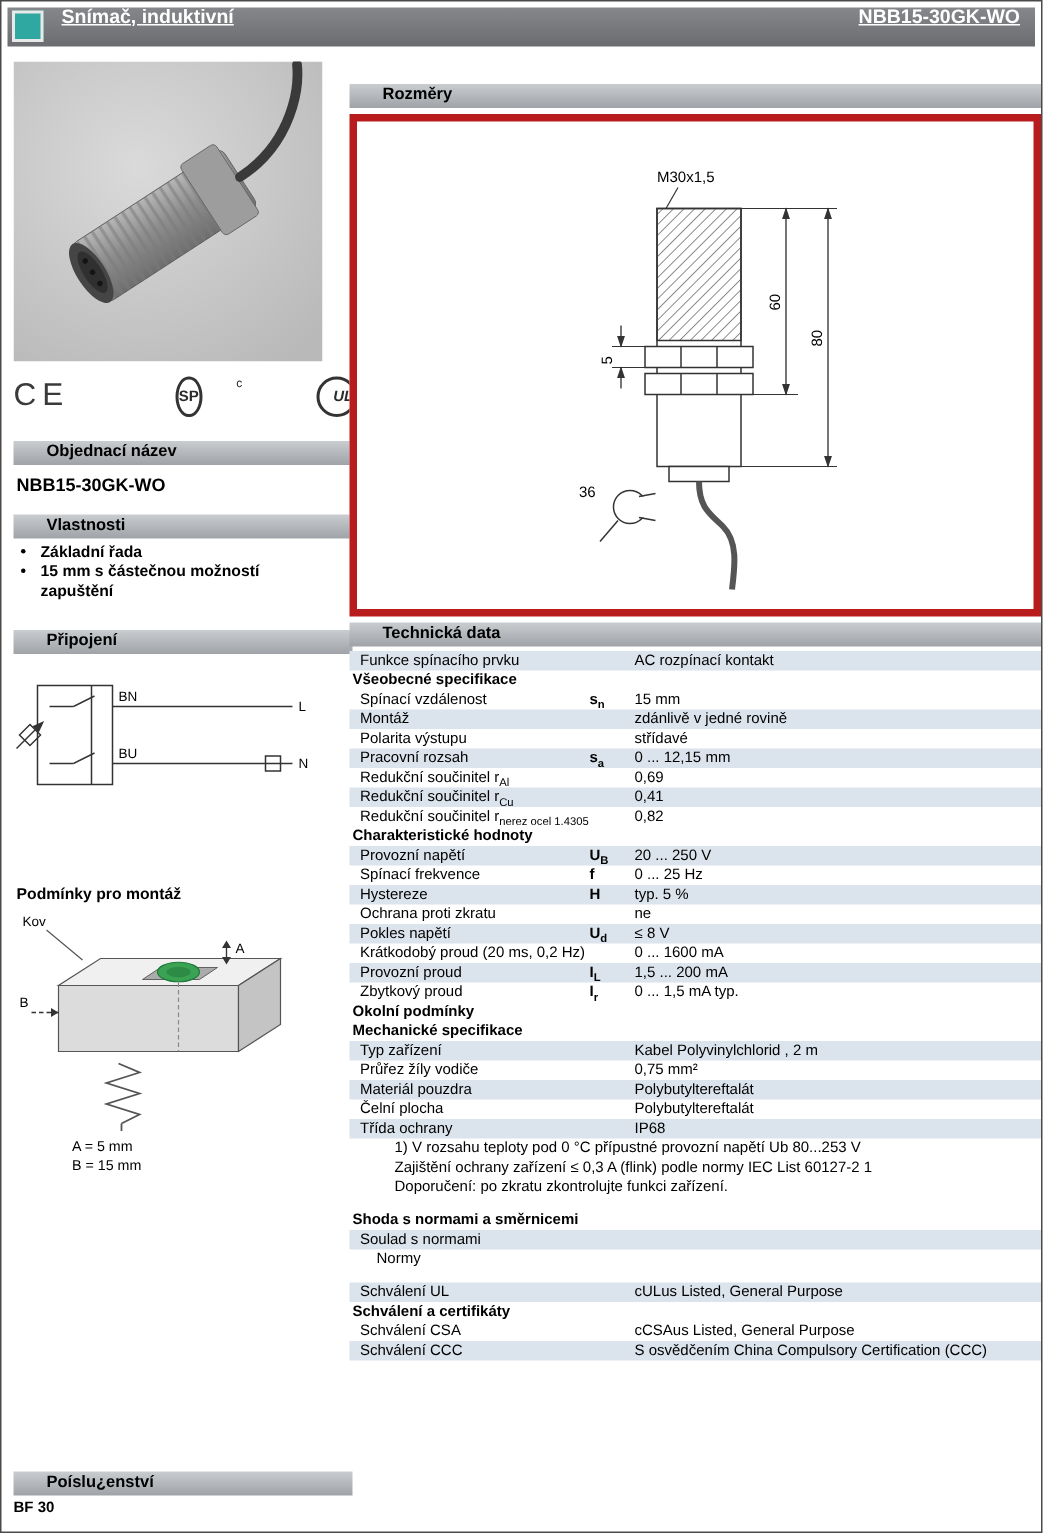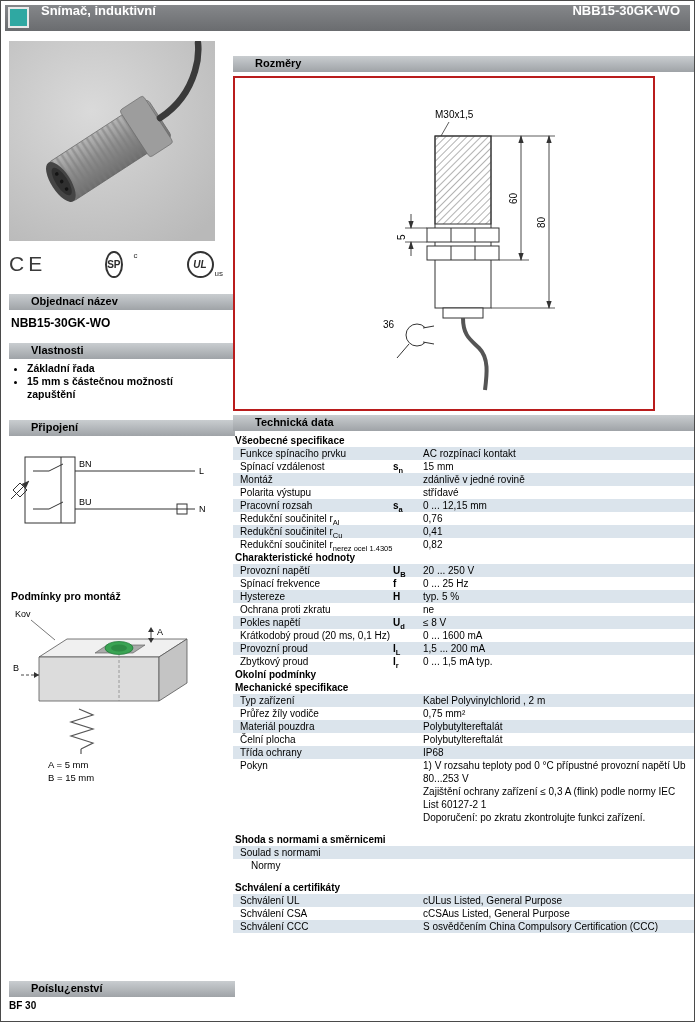--- a/index.html
+++ b/index.html
@@ -4,61 +4,61 @@
 <style>
   * { box-sizing: border-box; margin: 0; padding: 0; }
   html,body { background:#fff; }
   body { font-family:"Liberation Sans","DejaVu Sans",sans-serif; color:#000; }
   #page { position:relative; width:695px; height:1022px; border:1px solid #4a4a4a; background:#fff; overflow:hidden; }
   svg { font-family:inherit; }
 
   
   .topbar { position:absolute; left:4px; top:4px; right:4px; height:26px;
             background:linear-gradient(#85878a,#6a6c6f); color:#fff; font-weight:bold; font-size:13px;
-            display:flex; align-items:center; justify-content:space-between; padding:0 10px 16px 36px; }
+            display:flex; align-items:center; justify-content:space-between; padding:0 10px 16px 36px;text-decoration:underline; }
   .brand { position:absolute; left:7px; top:6px; width:21px; height:21px;
            background:#2fa8a2; border:2px solid #e9e9e9; }
 
   
   .lhead, .rhead { position:absolute; height:16px; background:linear-gradient(#c9cdd0,#9fa3a7);
                    font-weight:bold; font-size:11px; line-height:15px; padding:0 22px; color:#000; }
   .lhead { left:8px; width:226px; }
   .rhead { left:232px; width:461px; }
   .pos-order { top:293px; } .pos-features { top:342px; } .pos-conn { top:419px; }
   .pos-acc { top:980px; }
   .pos-rozmery { top:55px; } .pos-tech { top:414px; }
 
   
   .photo { position:absolute; left:8px; top:40px; width:206px; height:200px; }
   .certs { position:absolute; left:8px; top:246px; width:210px; height:34px;
-           display:flex; align-items:center; gap:11px; color:#2c2c2c; }
+           display:flex; align-items:center; gap:23px; color:#2c2c2c; }
   .ce { font-size:21px; letter-spacing:4px; color:#3a3a3a; }
   .mark-circle { width:27px; height:27px; border:2px solid #333; border-radius:50%;
-                 display:inline-flex; align-items:center; justify-content:center;
+                 display:inline-flex; align-items:center; justify-content:flex-end;
                  font-weight:bold; font-size:10px; background:#fff;margin-left:48px; }
   .ul-wrap { position:relative; display:inline-flex; align-items:center; }
   .ul-c { font-size:8px; margin-right:1px; align-self:flex-start; }
   .ul-us { font-size:8px; margin-left:1px; align-self:flex-end; }
   .mark-circle.ul span { font-style:italic; }
   .ccc { font-family:"Liberation Serif","DejaVu Serif",serif; font-style:italic; font-weight:normal;
          font-size:13px; letter-spacing:-2px; border:2px solid #333; border-radius:50%;
          padding:3px 5px; background:#84cc16; }
   .order-val { position:absolute; left:10px; top:315px; font-weight:bold; font-size:12px; }
   .features { position:absolute; left:8px; top:361px; width:206px; padding-left:18px;
               font-size:10.5px; font-weight:bold; line-height:13px; }
   .wiring { position:absolute; left:8px; top:446px; }
   .mount-title { position:absolute; left:10px; top:589px; font-weight:bold; font-size:10.5px; }
   .mount-svg { position:absolute; left:8px; top:604px; }
   .mount-dims { position:absolute; left:10px; top:757px; font-size:9.5px; line-height:13px;margin-left:37px; }
   .acc-code { position:absolute; left:8px; top:999px; font-weight:bold; font-size:10px; }
   .acc-desc { position:absolute; left:8px; top:1054px; font-size:9px; }
 
   
-  .dimbox { position:absolute; left:232px; top:75px; width:422px; height:335px;
-            border:2px solid #b91c1c; background:#fff; }
+  .dimbox { position:absolute; left:232px; top:75px; width:461px; height:335px;
+            border:5px solid #b91c1c; background:#fff; }
   .techtable { position:absolute; left:232px; top:433px; width:461px; font-size:10px; }
   .trow { display:flex; min-height:13px; line-height:13px; }
   .tsection { font-weight:bold; padding-left:2px; }
   .tdata .t-label { flex:0 0 160px; padding-left:7px; white-space:nowrap; overflow:visible; }
   .tdata .t-label.ind2 { padding-left:18px; }
   .tdata .t-sym { flex:0 0 30px;font-weight:bold; }
   .tdata .t-val { flex:1; white-space:pre-line; padding-right:4px; }
   .shaded { background:#dbe4ec; }
   .tgap { height:9px; }
   sub { font-size:7.5px; line-height:0; }
@@ -236,26 +236,26 @@
       <rect x="188" y="250" width="12" height="14" fill="#fff" stroke="none"></rect>
       <line x1="188" y1="250" x2="199" y2="248"></line>
       <line x1="188" y1="264" x2="199" y2="266"></line>
       <line x1="174" y1="266" x2="162" y2="280"></line>
       <text x="148" y="250" fill="#000" stroke="none">36</text>
     </svg>
   </div>
 
   <div class="rhead pos-tech">Technická data</div>
   <div class="techtable">
+      <div class="trow tdata shaded">
+        <div class="t-label">Funkce spínacího prvku</div>
+        <div class="t-sym"></div>
+        <div class="t-val">AC rozpínací kontakt</div>
+      </div>
       <div class="trow tsection">Všeobecné specifikace</div>
-      <div class="trow tdata shaded">
-        <div class="t-label">Funkce spínacího prvku</div>
-        <div class="t-sym"></div>
-        <div class="t-val">AC rozpínací kontakt</div>
-      </div>
       <div class="trow tdata">
         <div class="t-label">Spínací vzdálenost</div>
         <div class="t-sym">s<sub>n</sub></div>
         <div class="t-val">15 mm</div>
       </div>
       <div class="trow tdata shaded">
         <div class="t-label">Montáž</div>
         <div class="t-sym"></div>
         <div class="t-val">zdánlivě v jedné rovině</div>
       </div>
@@ -265,21 +265,21 @@
         <div class="t-val">střídavé</div>
       </div>
       <div class="trow tdata shaded">
         <div class="t-label">Pracovní rozsah</div>
         <div class="t-sym">s<sub>a</sub></div>
         <div class="t-val">0 ... 12,15 mm</div>
       </div>
       <div class="trow tdata">
         <div class="t-label">Redukční součinitel r<sub>Al</sub></div>
         <div class="t-sym"></div>
-        <div class="t-val">0,76</div>
+        <div class="t-val">0,69</div>
       </div>
       <div class="trow tdata shaded">
         <div class="t-label">Redukční součinitel r<sub>Cu</sub></div>
         <div class="t-sym"></div>
         <div class="t-val">0,41</div>
       </div>
       <div class="trow tdata">
         <div class="t-label">Redukční součinitel r<sub>nerez ocel 1.4305</sub></div>
         <div class="t-sym"></div>
         <div class="t-val">0,82</div>
@@ -304,21 +304,21 @@
         <div class="t-label">Ochrana proti zkratu</div>
         <div class="t-sym"></div>
         <div class="t-val">ne</div>
       </div>
       <div class="trow tdata shaded">
         <div class="t-label">Pokles napětí</div>
         <div class="t-sym">U<sub>d</sub></div>
         <div class="t-val">≤ 8 V</div>
       </div>
       <div class="trow tdata">
-        <div class="t-label">Krátkodobý proud (20 ms, 0,1 Hz)</div>
+        <div class="t-label">Krátkodobý proud (20 ms, 0,2 Hz)</div>
         <div class="t-sym"></div>
         <div class="t-val">0 ... 1600 mA</div>
       </div>
       <div class="trow tdata shaded">
         <div class="t-label">Provozní proud</div>
         <div class="t-sym">I<sub>L</sub></div>
         <div class="t-val">1,5 ... 200 mA</div>
       </div>
       <div class="trow tdata">
         <div class="t-label">Zbytkový proud</div>
@@ -346,44 +346,43 @@
         <div class="t-label">Čelní plocha</div>
         <div class="t-sym"></div>
         <div class="t-val">Polybutyltereftalát</div>
       </div>
       <div class="trow tdata shaded">
         <div class="t-label">Třída ochrany</div>
         <div class="t-sym"></div>
         <div class="t-val">IP68</div>
       </div>
       <div class="trow tdata">
-        <div class="t-label">Pokyn</div>
         <div class="t-sym"></div>
         <div class="t-val">1) V rozsahu teploty pod 0 °C přípustné provozní napětí Ub 80...253 V
 Zajištění ochrany zařízení ≤ 0,3 A (flink) podle normy IEC List 60127-2 1
 Doporučení: po zkratu zkontrolujte funkci zařízení.</div>
       </div>
       <div class="tgap"></div>
       <div class="trow tsection">Shoda s normami a směrnicemi</div>
       <div class="trow tdata shaded">
         <div class="t-label">Soulad s normami</div>
         <div class="t-sym"></div>
         <div class="t-val"></div>
       </div>
       <div class="trow tdata">
         <div class="t-label ind2">Normy</div>
         <div class="t-sym"></div>
       </div>
       <div class="tgap"></div>
+      <div class="trow tdata shaded">
+        <div class="t-label">Schválení UL</div>
+        <div class="t-sym"></div>
+        <div class="t-val">cULus Listed, General Purpose</div>
+      </div>
       <div class="trow tsection">Schválení a certifikáty</div>
-      <div class="trow tdata shaded">
-        <div class="t-label">Schválení UL</div>
-        <div class="t-sym"></div>
-        <div class="t-val">cULus Listed, General Purpose</div>
-      </div>
       <div class="trow tdata">
         <div class="t-label">Schválení CSA</div>
         <div class="t-sym"></div>
         <div class="t-val">cCSAus Listed, General Purpose</div>
       </div>
       <div class="trow tdata shaded">
         <div class="t-label">Schválení CCC</div>
         <div class="t-sym"></div>
         <div class="t-val">S osvědčením China Compulsory Certification (CCC)</div>
       </div>

